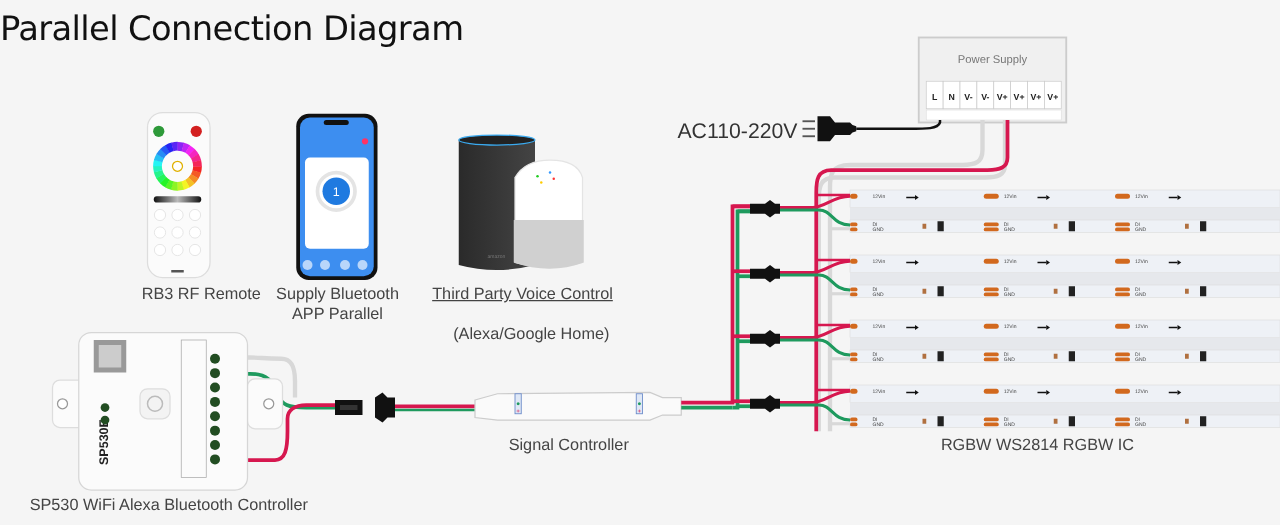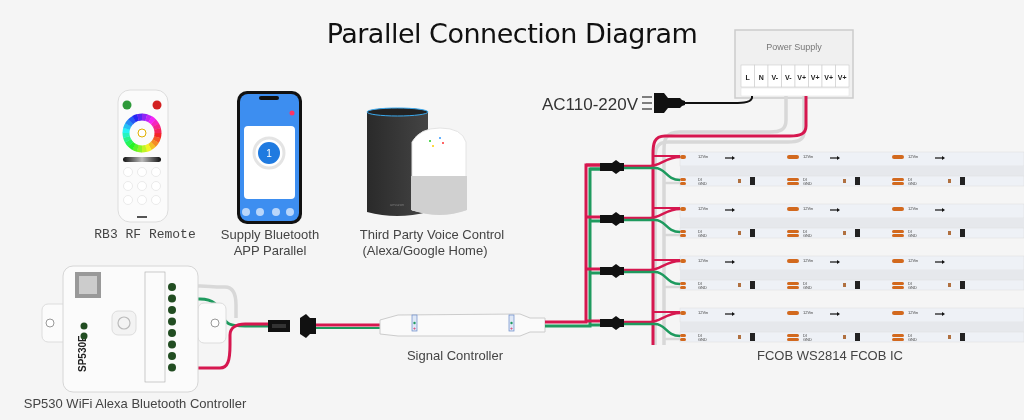--- a/index.html
+++ b/index.html
@@ -1,18 +1,18 @@
 <!DOCTYPE html>
 <html><head>
 <meta charset="utf-8">
 <style>
   html, body { margin:0; padding:0; }
   body { width:1024px; height:420px; background:#f5f5f5; position:relative; overflow:hidden; font-family:"Liberation Sans", sans-serif; color:#333; }
   .abs { position:absolute; }
-  #title { left:0; width:1024px; top:18px; text-align:center; font-size:27px; color:#111; font-family:"DejaVu Sans", sans-serif; letter-spacing:-0.5px; }
+  #title { left:0; width:1024px; top:8px; text-align:left; font-size:27px; color:#111; font-family:"DejaVu Sans", sans-serif; letter-spacing:-0.5px; }
   .label { font-size:13px; color:#444; text-align:center; line-height:16px; }
   svg { position:absolute; left:0; top:0; }
   .ps-text { font-size:9px; fill:#777; font-family:"Liberation Sans", sans-serif; }
   .term { font-size:7px; fill:#222; font-family:"Liberation Sans", sans-serif; font-weight:bold; }
   .tiny { font-size:4px; fill:#444; font-family:"Liberation Sans", sans-serif; }
 </style>
 </head>
 <body>
 
 <div id="title" class="abs">Parallel Connection Diagram</div>
@@ -367,20 +367,20 @@
         <circle cx="172" cy="310" r="4" fill="#224d22"></circle>
         <circle cx="172" cy="321.5" r="4" fill="#224d22"></circle>
         <circle cx="172" cy="333" r="4" fill="#224d22"></circle>
         <circle cx="172" cy="344.5" r="4" fill="#224d22"></circle>
         <circle cx="172" cy="356" r="4" fill="#224d22"></circle>
         <circle cx="172" cy="367.5" r="4" fill="#224d22"></circle>
       </g>
   </g>
 </svg>
 
-<div class="abs label" style="left:90px; width:110px; top:227px;font-family:Liberation Mono, monospace;">RB3 RF Remote</div>
+<div class="abs label" style="left:106px; width:110px; top:227px;">RB3 RF Remote</div>
 <div class="abs label" style="left:200px; width:140px; top:227px;">Supply Bluetooth</div>
 <div class="abs label" style="left:200px; width:140px; top:243px;">APP Parallel</div>
-<div class="abs label" style="left:342px; width:180px; top:227px;">Third Party Voice Control</div>
-<div class="abs label" style="left:335px; width:180px; top:243px;">(Alexa/Google Home)</div>
+<div class="abs label" style="left:328px; width:180px; top:227px;text-decoration:underline;">Third Party Voice Control</div>
+<div class="abs label" style="left:335px; width:180px; top:259px;">(Alexa/Google Home)</div>
 <div class="abs label" style="left:10px; width:250px; top:396px;">SP530 WiFi Alexa Bluetooth Controller</div>
 <div class="abs label" style="left:395px; width:120px; top:348px;">Signal Controller</div>
-<div class="abs label" style="left:730px; width:200px; top:348px;">FCOB WS2814 FCOB IC</div>
+<div class="abs label" style="left:730px; width:200px; top:348px;">RGBW WS2814 RGBW IC</div>
 
 </body></html>

